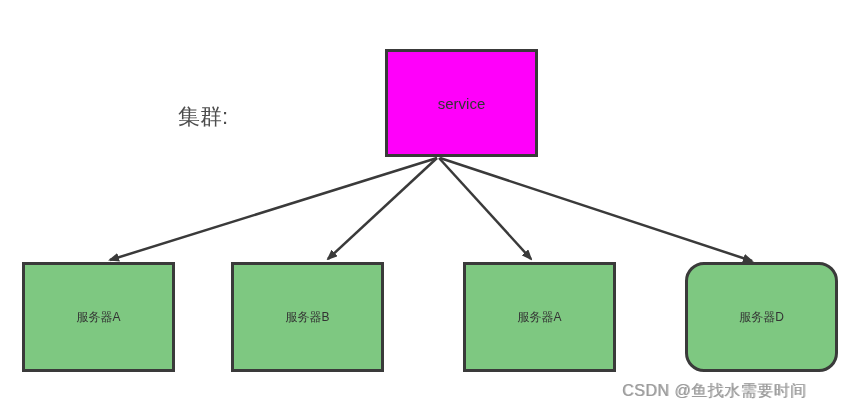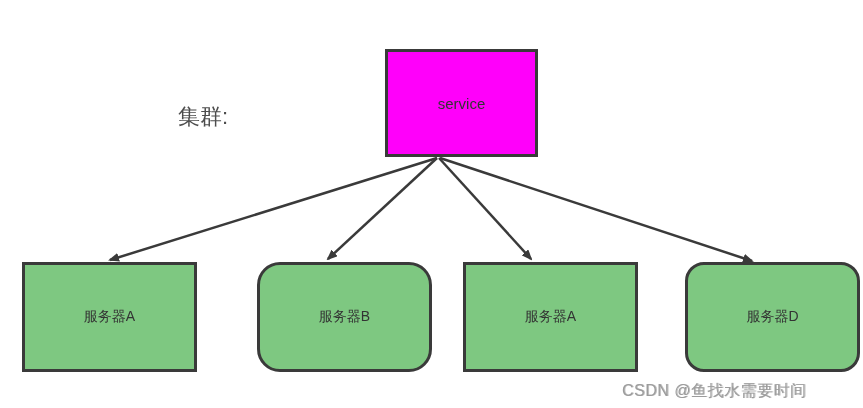--- a/index.html
+++ b/index.html
@@ -42,26 +42,26 @@
   }
   .node-service{
     left:364px;top:49px;
     width:153px;height:108px;
     background:var(--service-fill);
     font-size:15px;
     margin-left:21px;
   }
   .node-server{
     top:262px;
-    width:175px;height:110px;
+    width:153px;height:110px;
     background:var(--server-fill);
-    font-size:14px;
+    font-size:12px;
   }
   .node-server-a{left:22px;}
-  .node-server-b{left:257px;border-radius:23px;}
+  .node-server-b{left:231px;}
   .node-server-c{left:463px;}
   .node-server-d{left:685px;border-radius:19px;}
   .cluster-label{
     position:absolute;
     left:178px;top:102px;
     z-index:2;
     font-size:22px;
     color:var(--label-col);
   }
   .watermark{

